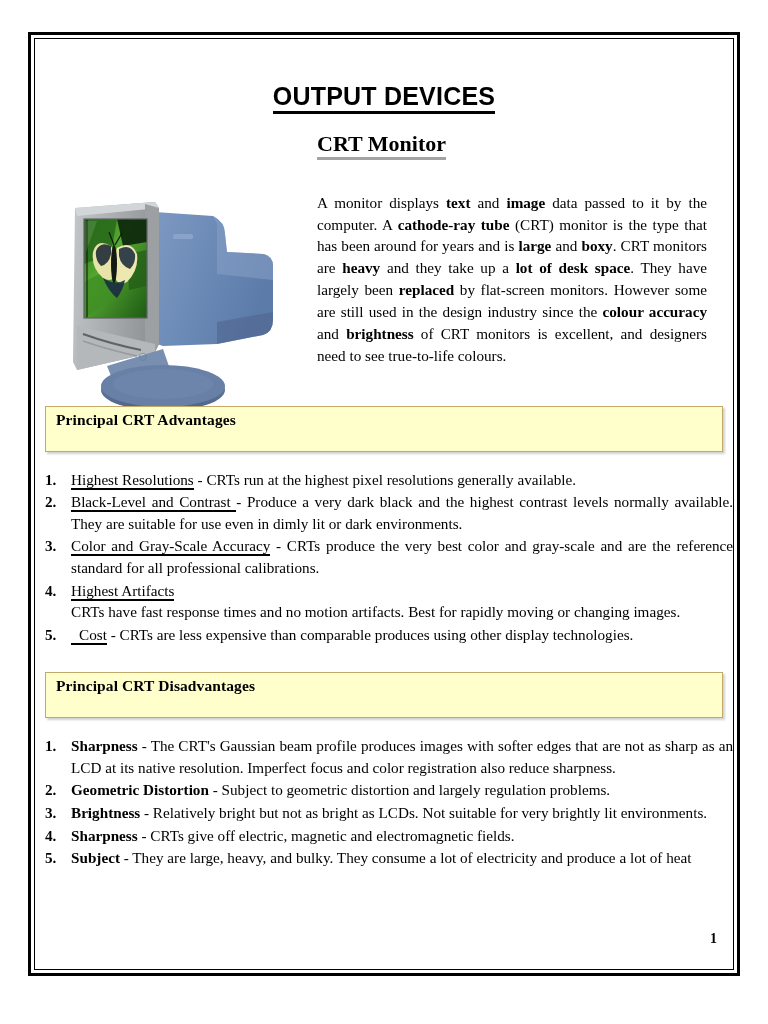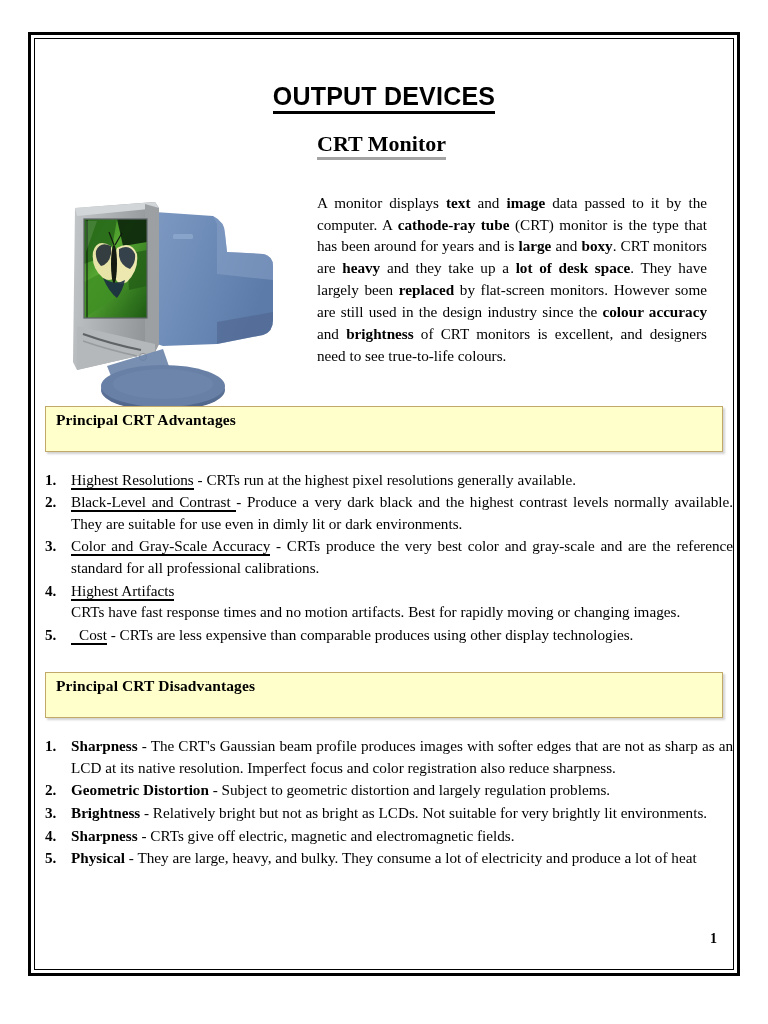--- a/index.html
+++ b/index.html
@@ -264,20 +264,20 @@
 
       <div class="banner">
         <div class="banner-label">Principal CRT Disadvantages</div>
       </div>
 
       <ol class="list dis-list">
           <li><span class="num">1.</span><span class="lead-b">Sharpness</span><span> - </span><span>The CRT's Gaussian beam profile produces images with softer edges that are not as sharp as an LCD at its native resolution. Imperfect focus and color registration also reduce sharpness.</span></li>
           <li><span class="num">2.</span><span class="lead-b">Geometric Distortion</span><span> - </span><span>Subject to geometric distortion and largely regulation problems.</span></li>
           <li><span class="num">3.</span><span class="lead-b">Brightness</span><span> - </span><span>Relatively bright but not as bright as LCDs. Not suitable for very brightly lit environments.</span></li>
           <li><span class="num">4.</span><span class="lead-b">Sharpness</span><span> - </span><span>CRTs give off electric, magnetic and electromagnetic fields.</span></li>
-          <li><span class="num">5.</span><span class="lead-b">Physical</span><span> - </span><span>They are large, heavy, and bulky. They consume a lot of electricity and produce a lot of heat</span></li>
+          <li><span class="num">5.</span><span class="lead-b">Subject</span><span> - </span><span>They are large, heavy, and bulky. They consume a lot of electricity and produce a lot of heat</span></li>
         </ol>
 
       <div class="page-number">1</div>
 
     </div>
   </div>
 </div>
 
 </body></html>

